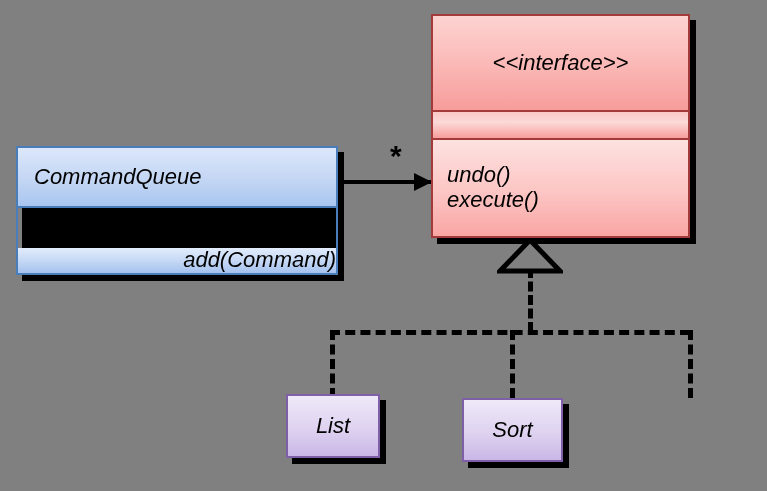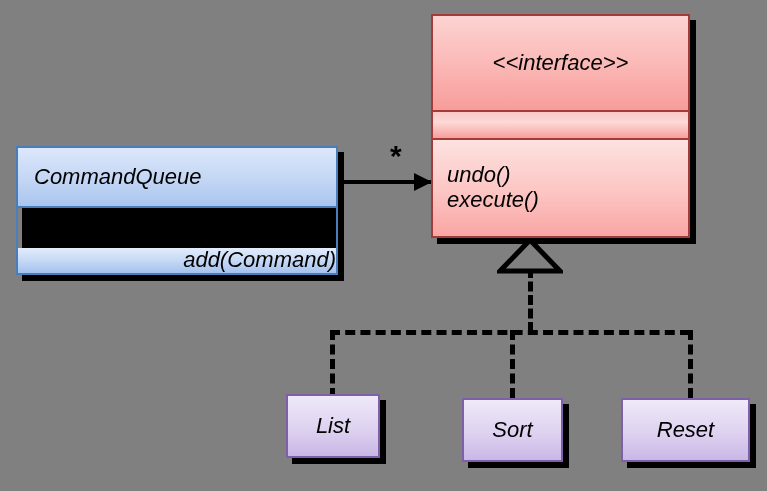--- a/index.html
+++ b/index.html
@@ -210,22 +210,14 @@
 
   <div class="uml-box box-leaf" style="left:462px; top:398px; width:101px; height:64px;">
     <div class="shadow"></div>
     <div class="body">
       <div class="compartment cmp-name">
         <div class="cmp-line">Sort</div>
       </div>
     </div>
   </div>
 
-  <div class="uml-box box-leaf" style="left:621px; top:398px; width:129px; height:64px;">
-    <div class="shadow"></div>
-    <div class="body">
-      <div class="compartment cmp-name">
-        <div class="cmp-line">Reset</div>
-      </div>
-    </div>
-  </div>
 
 </div>
 
 </body></html>

